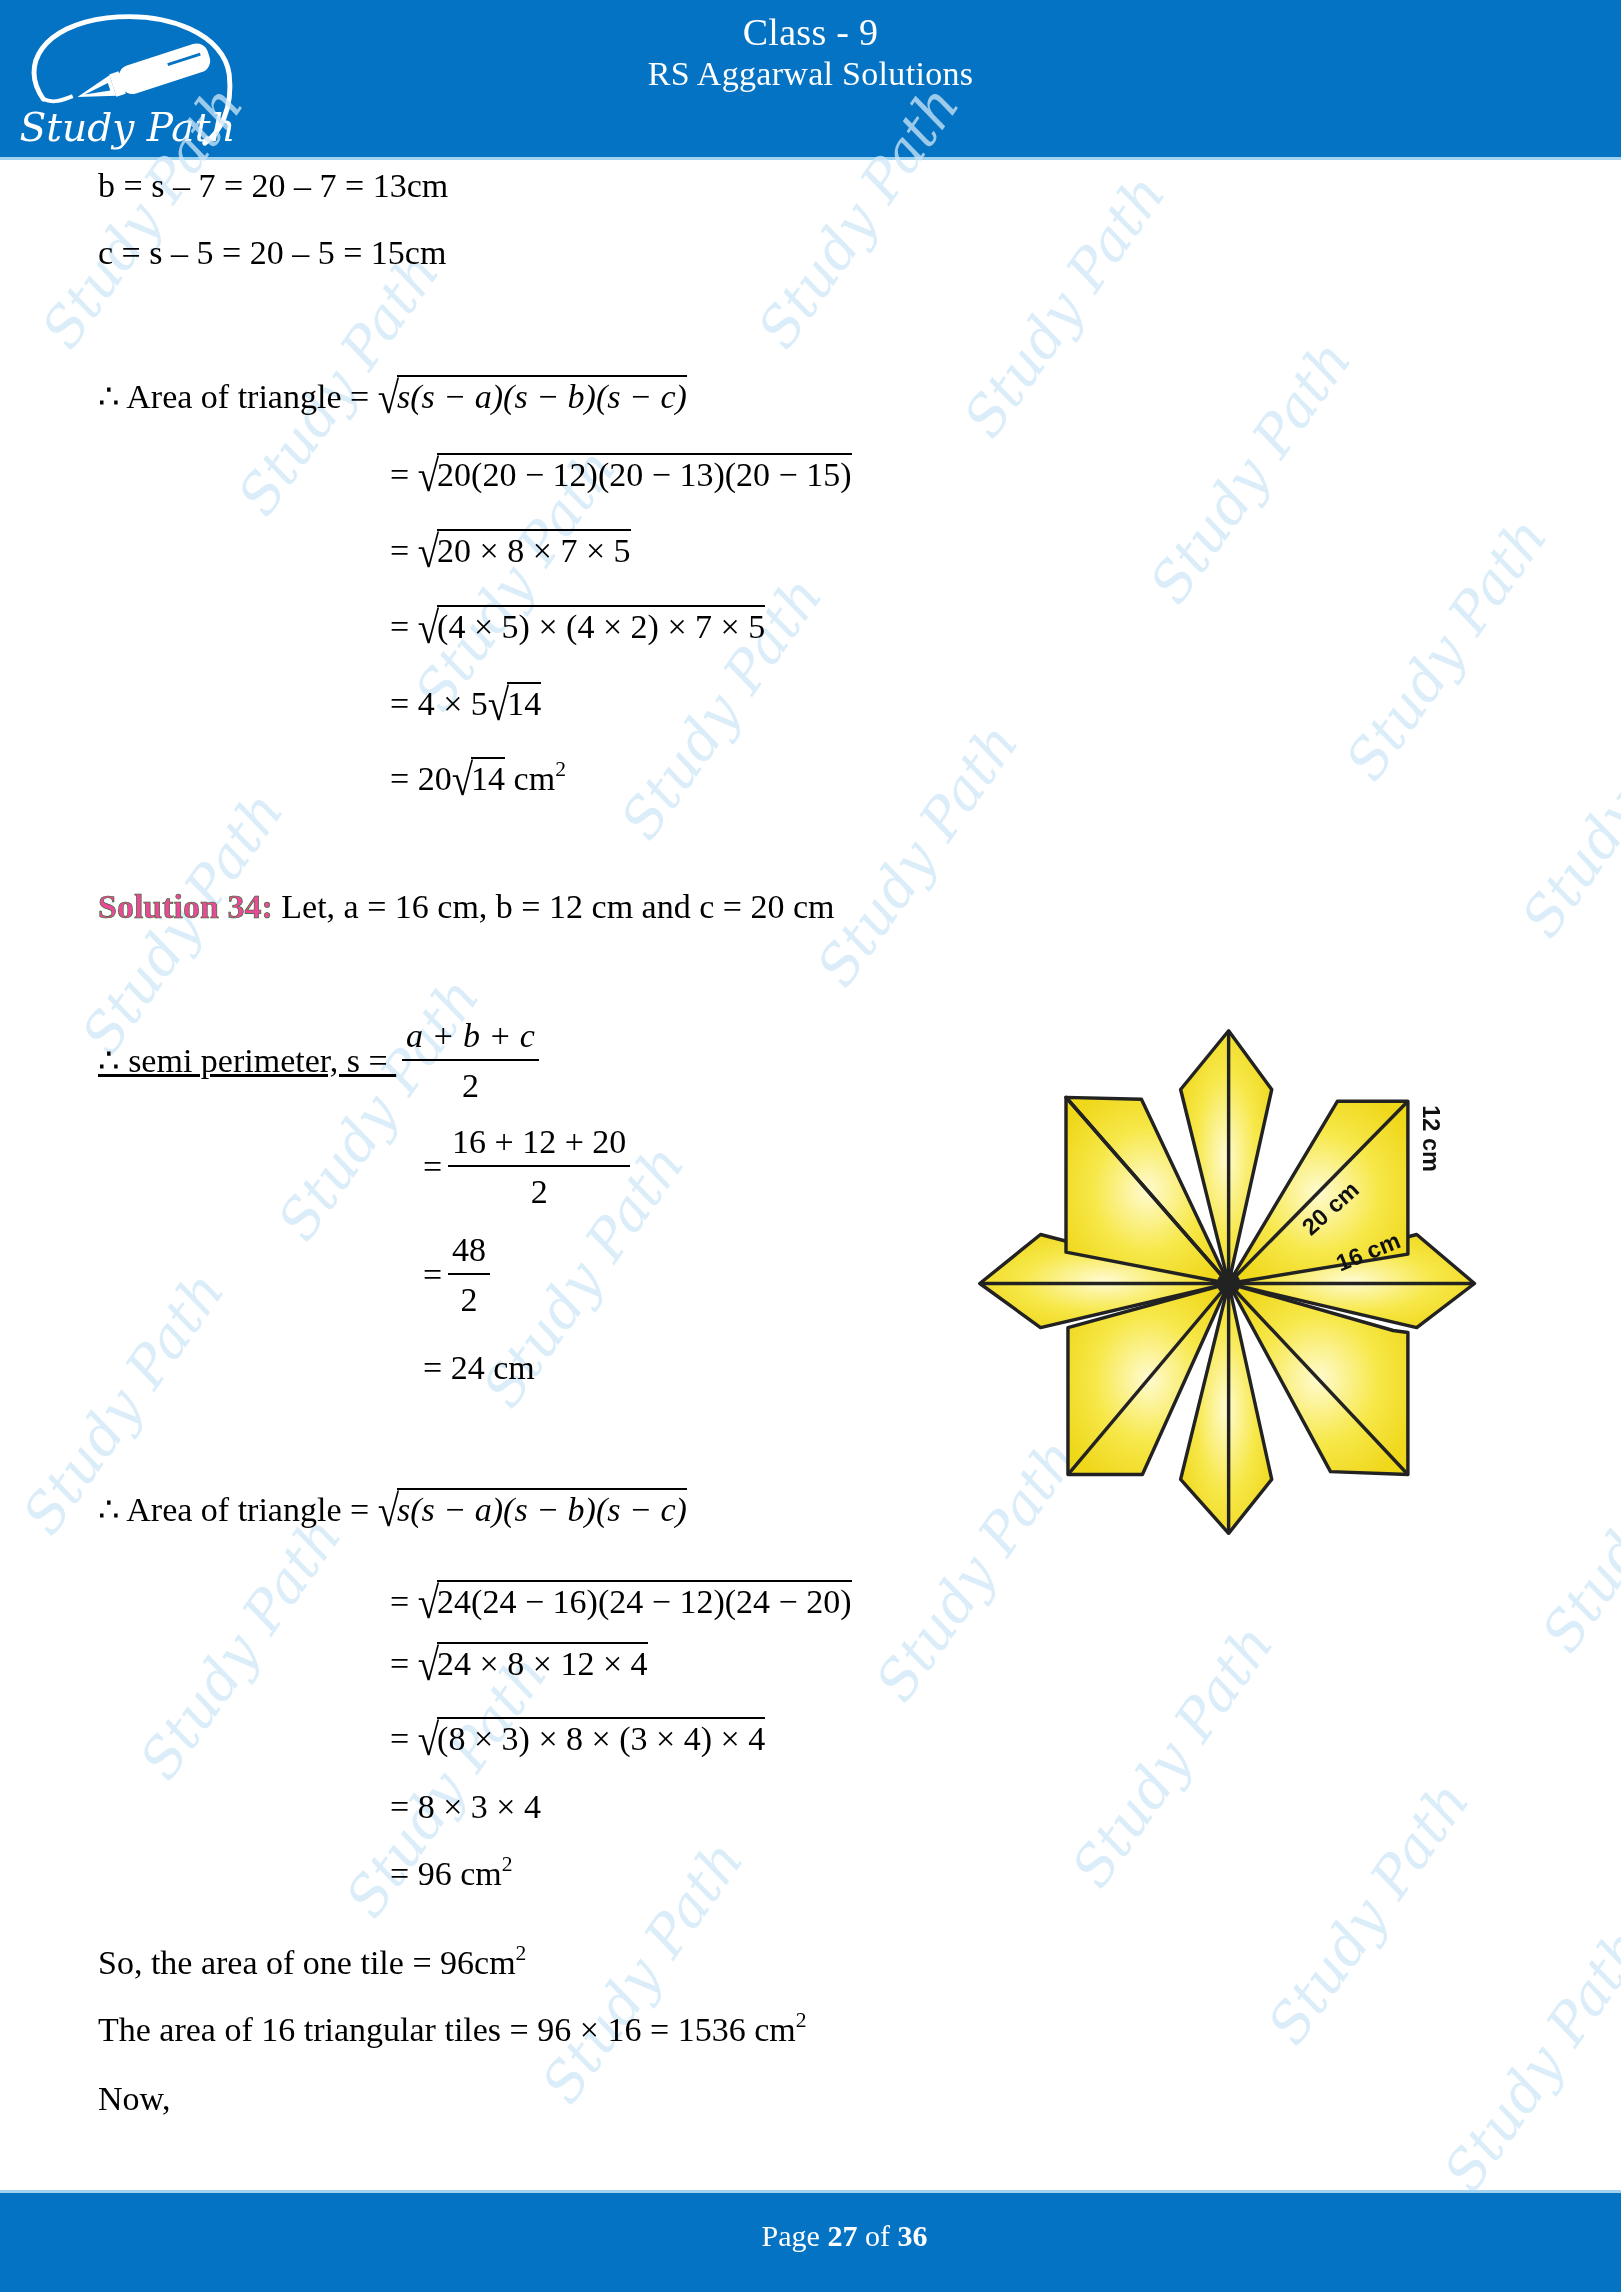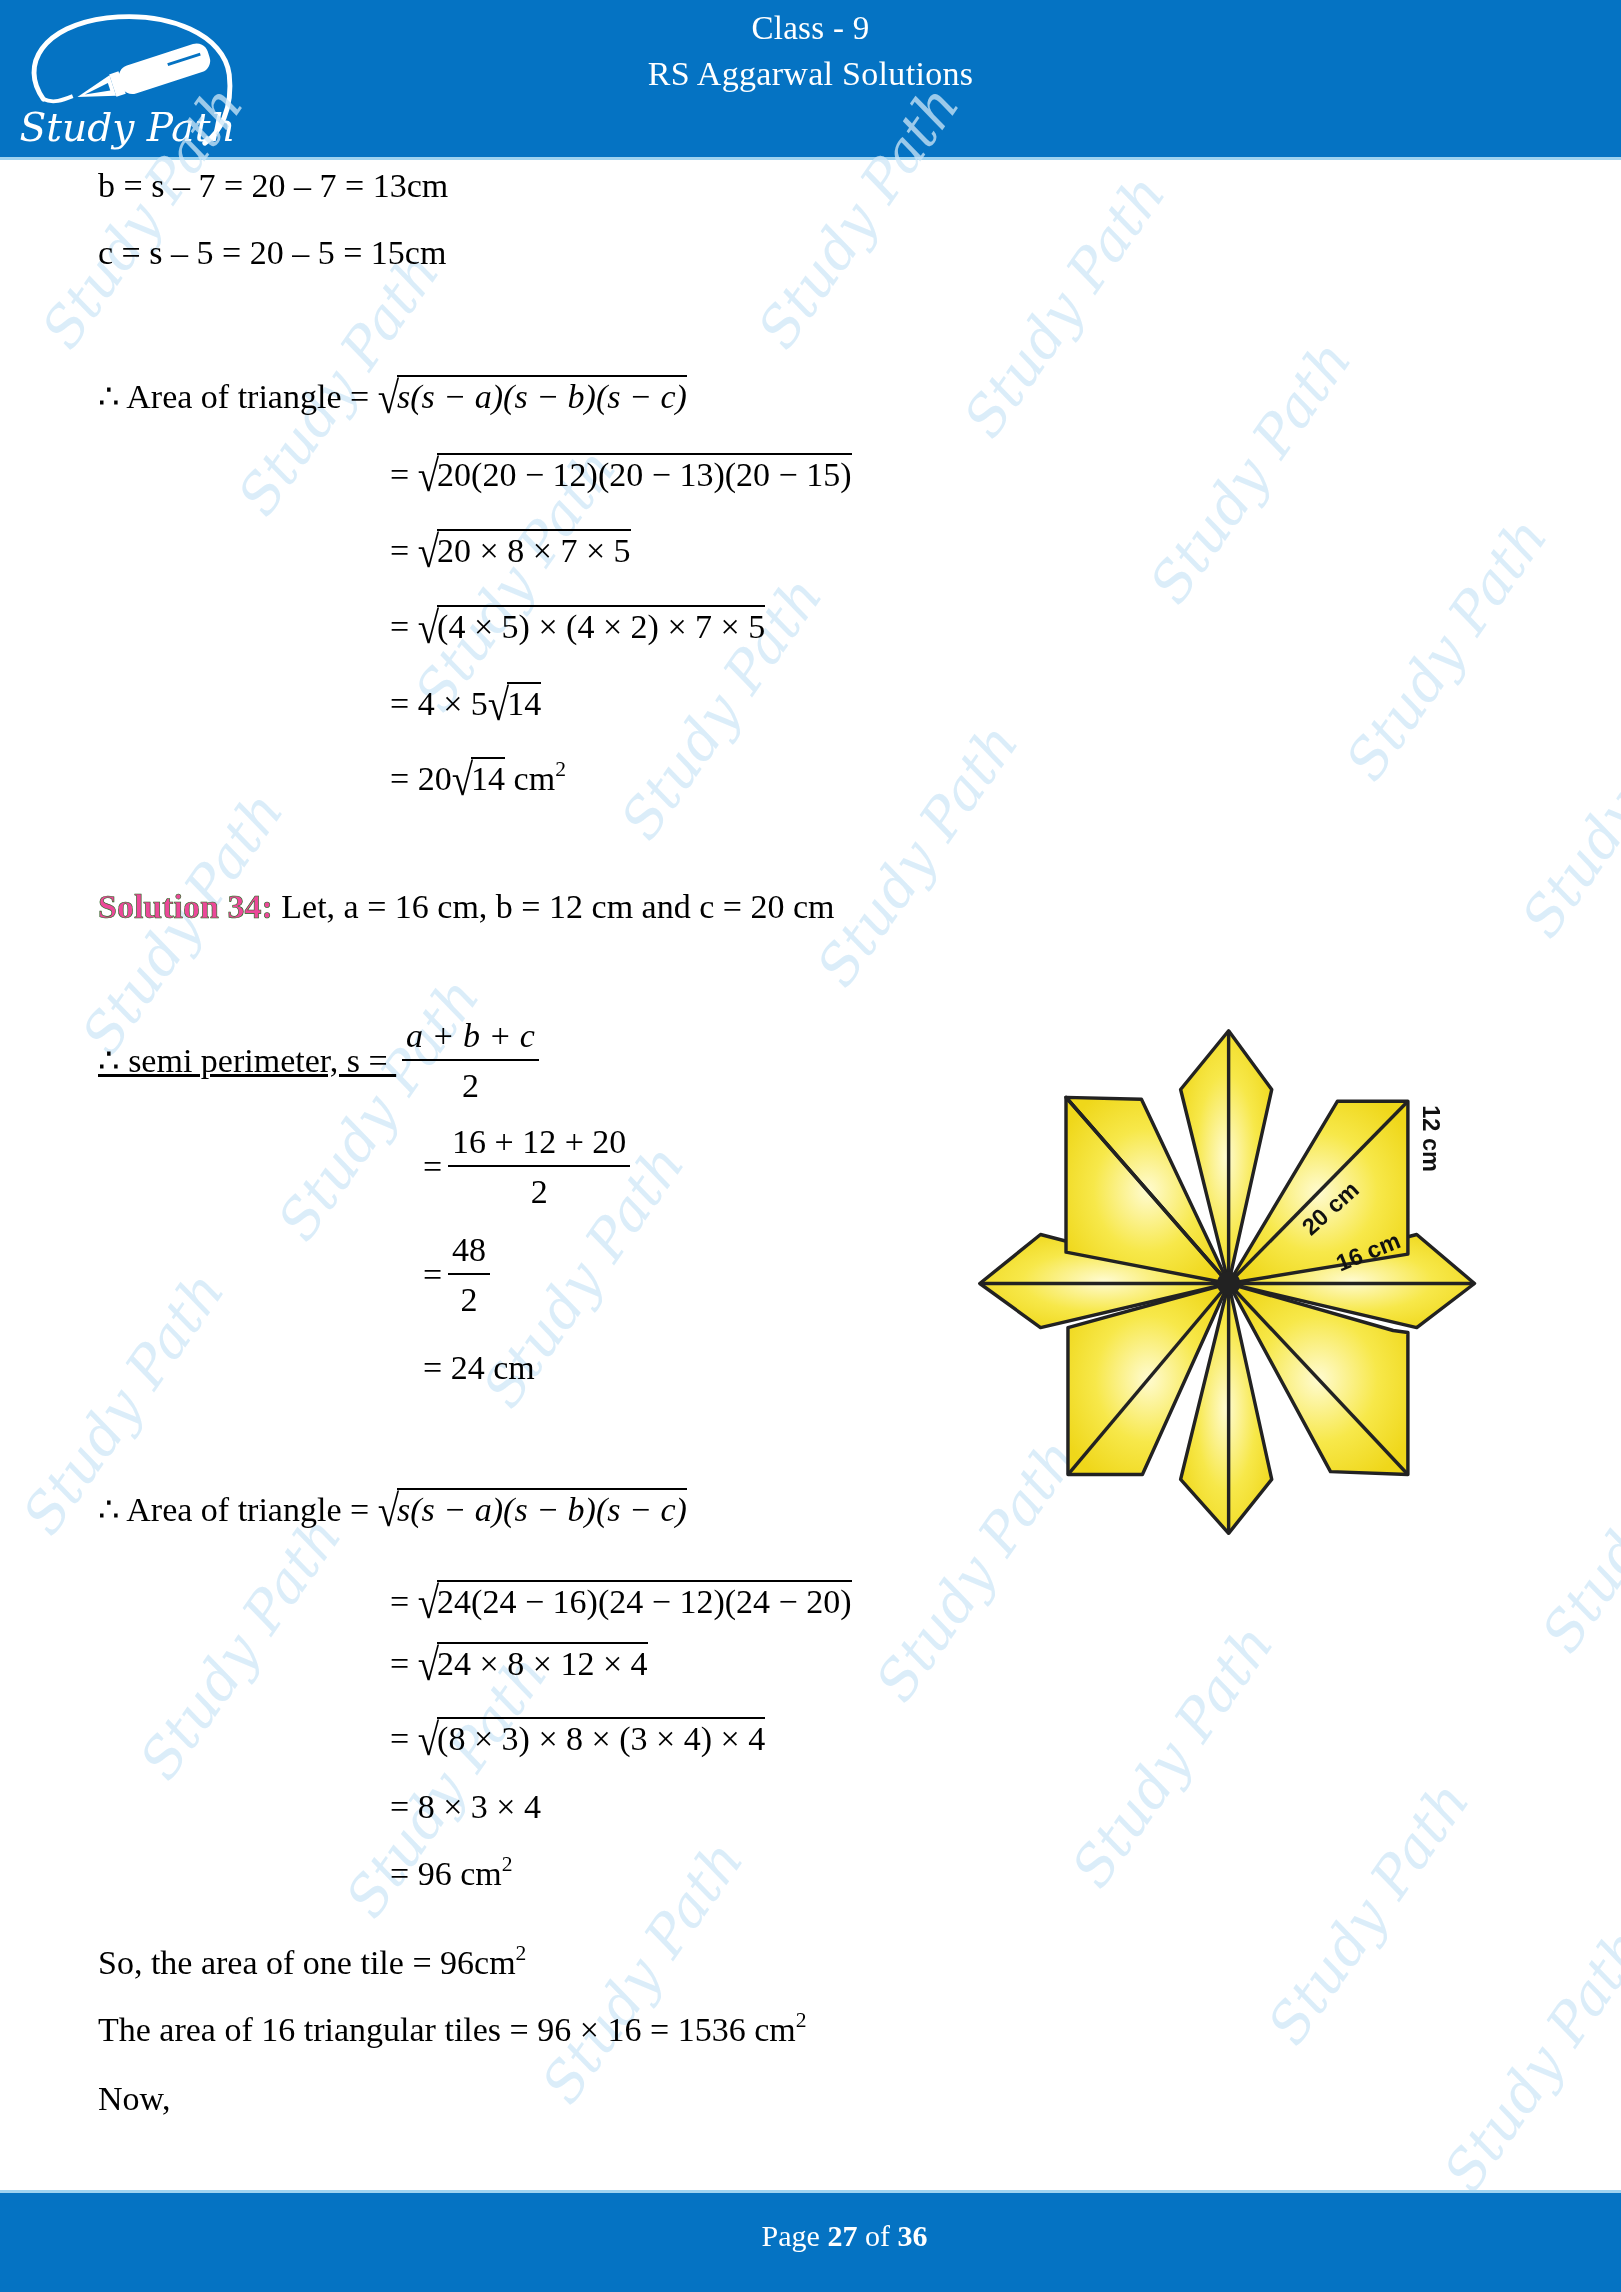--- a/index.html
+++ b/index.html
@@ -3,21 +3,21 @@
 <meta charset="utf-8">
 <style>
   html, body { margin:0; padding:0; }
   body { width:1621px; height:2293px; position:relative; background:#ffffff; overflow:hidden;
          font-family:"Liberation Serif", "DejaVu Serif", serif; color:#000; }
   .header { position:absolute; left:0; top:0; width:1621px; height:157px; background:#0573c3; }
   .header-rule { position:absolute; left:0; top:157px; width:1621px; height:2.9px; background:#9fd3f0; }
   .logo { position:absolute; left:13.7px; top:5.9px; width:227px; height:147px; }
   .htitle { position:absolute; left:0; width:1621px; text-align:center; color:#fff;
             font-family:"Liberation Serif", serif; letter-spacing:0.3px; }
-  .ht1 { top:9.8px; font-size:33px; }
+  .ht1 { top:9.8px; font-size:38px; }
   .ht2 { top:55px; font-size:34px; }
   .ht3 { top:106px; font-size:35px; }
   .footer { position:absolute; left:0; top:2193px; width:1621px; height:100px; background:#0573c3; }
   .footer-rule { position:absolute; left:0; top:2190px; width:1621px; height:2.9px; background:#9fd3f0; }
   .pagenum { position:absolute; left:0; top:2219px; width:1621px; text-align:center; color:#fff; font-size:30px;margin-left:34px; }
   .pagenum b { font-weight:bold; }
 
   .wm { position:absolute; color:#cfe8f8; font-family:"DejaVu Serif", serif; font-style:italic;
         font-size:55px; transform:rotate(-55deg); transform-origin:left top; white-space:nowrap;
         opacity:0.75; pointer-events:none; }

